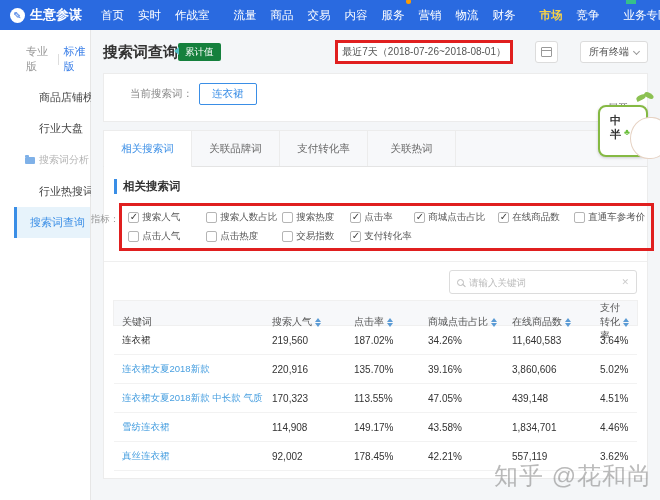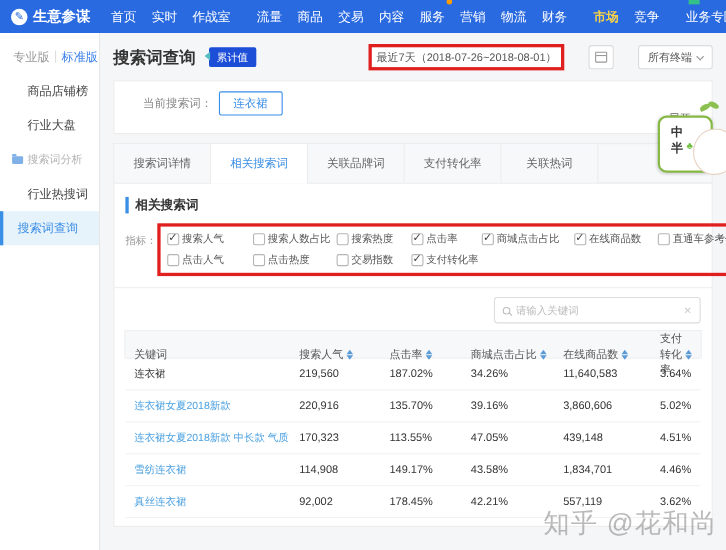--- a/index.html
+++ b/index.html
@@ -12,36 +12,36 @@
   .logo { width:15px; height:15px; border-radius:50%; background:#fff; color:#2a6ae0; font-size:10px; line-height:15px; text-align:center; margin-right:5px; font-weight:bold; }
   .nav-item { height:40px; display:flex; align-items:center; padding:0 7px; position:relative; cursor:pointer; white-space:nowrap; }
   .nav-item.active { color:#f8d348; font-weight:bold; }
   .nav-item.active::after { content:""; position:absolute; left:7px; right:7px; bottom:0; height:2px; background:#f8d348; }
   .nav-sep { width:1px; height:12px; background:rgba(255,255,255,.35); margin:0 5px; }
   .hot-dot { position:absolute; top:4px; right:1px; width:5px; height:5px; border-radius:50%; background:#ff9c00; }
   .corner-green { position:absolute; top:0; right:24px; width:10px; height:4px; background:#35c08a; }
 
   
   .shell { display:flex; height:470px; }
-  .sidebar { width:91px; background:#fff; border-right:1px solid #e6e6e6; flex-shrink:0; padding-left:9px; }
+  .sidebar { width:91px; background:#fff; border-right:1px solid #e6e6e6; flex-shrink:0; padding-left:23px; }
   .side-tabs { display:flex; align-items:center; padding:14px 0 8px 3px; font-size:11px; gap:5px; }
   .side-tab { color:#999; cursor:pointer; }
   .side-tab.active { color:#3a7fe8; }
   .side-tab-sep { width:1px; height:11px; background:#ddd; }
   .side-group { display:flex; align-items:center; gap:4px; color:#b3b3b3; font-size:10px; padding:9px 0 9px 2px; }
   .folder-icon { width:10px; height:7px; background:#7fb1e8; border-radius:1px; position:relative; flex-shrink:0; }
   .folder-icon::before { content:""; position:absolute; top:-2px; left:0; width:4px; height:2px; background:#7fb1e8; border-radius:1px 1px 0 0; }
   .side-item { padding:8px 0 8px 16px; color:#444; font-size:11px; cursor:pointer; white-space:nowrap; }
   .side-item.active { background:#e7f3fb; color:#3a8ee6; border-left:3px solid #3a8ee6; padding-left:13px; margin-left:-9px; padding-right:2px; }
 
   
   .main { flex:1; background:#f4f6f8; padding:8px 12px 0 12px; position:relative; overflow:hidden; }
   .page-head { display:flex; align-items:center; height:28px; }
   .page-title { font-size:15px; font-weight:bold; color:#333; white-space:nowrap; }
-  .cum-badge { background:#1d4ed8; color:#fff; font-size:9.5px; padding:2.5px 7px; border-radius:2px; margin-left:12px; position:relative; }
+  .cum-badge { background:#15803d; color:#fff; font-size:9.5px; padding:2.5px 7px; border-radius:2px; margin-left:0; position:relative; }
   .cum-badge::before { content:""; position:absolute; left:-8px; top:4px; border:4px solid transparent; border-right:5px solid #53bec4; }
   .head-right { margin-left:auto; display:flex; align-items:center; gap:22px; }
   .date-box { border:3px solid #e01f1f; background:#fff; padding:2px 4px; font-size:10px; color:#555; white-space:nowrap; }
   .icon-btn { width:23px; height:22px; border:1px solid #dcdcdc; border-radius:3px; background:#fff; display:flex; align-items:center; justify-content:center; cursor:pointer; }
   .cal { width:11px; height:10px; border:1px solid #999; border-radius:1px; position:relative; }
   .cal::before { content:""; position:absolute; top:2px; left:0; right:0; height:1px; background:#999; }
   .btn { height:22px; border:1px solid #dcdcdc; border-radius:3px; background:#fff; font-size:10px; color:#555; padding:0 8px; display:flex; align-items:center; gap:5px; cursor:pointer; white-space:nowrap; }
   .chev-dn { width:5px; height:5px; border-right:1px solid #999; border-bottom:1px solid #999; transform:rotate(45deg); margin-top:-2px; }
 
   .current-card { background:#fff; border:1px solid #ececec; margin-top:7px; padding:9px 10px 16px; position:relative; display:flex; align-items:center; }
@@ -49,21 +49,21 @@
   .kw-tag { border:1px solid #3a8ee6; color:#3a8ee6; font-size:10.5px; padding:3px 12px; border-radius:2px; margin-left:6px; background:#fff; cursor:pointer; }
   .expand { position:absolute; right:10px; bottom:6px; display:flex; align-items:center; gap:4px; color:#666; font-size:10px; cursor:pointer; }
 
   .tabs { display:flex; background:#f7f8fa; border:1px solid #ececec; border-bottom:1px solid #e4e4e4; margin-top:8px; }
   .tab { width:88px; height:35px; display:flex; align-items:center; justify-content:center; font-size:10.5px; color:#666; border-right:1px solid #ececec; cursor:pointer; background:#f7f8fa; }
   .tab.active { background:#fff; color:#3a8ee6; margin-bottom:-1px; height:36px; }
 
   .panel { background:#fff; border:1px solid #ececec; border-top:none; padding:8px 10px 0; position:relative; min-height:312px; }
   .sec-title { font-size:11.5px; font-weight:bold; color:#333; padding-left:6px; border-left:3px solid #3a8ee6; margin:4px 0 9px; }
 
-  .filter-wrap { display:flex; align-items:flex-start; }
+  .filter-wrap { display:flex; align-items:flex-start;justify-content:center; }
   .filter-label { font-size:9.5px; color:#999; padding-top:10px; white-space:nowrap; }
   .filter-box { border:3px solid #e01f1f; padding:5px 6px; flex:1; margin:0 6px 0 0; }
   .fgrid { display:grid; grid-template-columns:76px 74px 66px 62px 82px 74px auto; row-gap:6px; column-gap:2px; }
   .cb { display:flex; align-items:center; gap:3px; font-size:9.5px; color:#555; cursor:pointer; white-space:nowrap; }
   .box { width:11px; height:11px; border:1px solid #b5b5b5; border-radius:2px; background:#fff; position:relative; flex-shrink:0; }
   .cb.checked .box::after { content:"✓"; position:absolute; top:-2.5px; left:0.5px; font-size:10px; color:#3c3c3c; font-weight:bold; }
 
   .hr { border-top:1px solid #efefef; margin:10px -10px 0; }
   .search-row { display:flex; justify-content:flex-end; padding:8px 0 6px; }
   .search-input { width:188px; height:24px; border:1px solid #dcdcdc; border-radius:3px; display:flex; align-items:center; padding:0 7px; gap:5px; background:#fff; }
@@ -166,21 +166,20 @@
     <div class="current-card">
       <span class="cur-label">当前搜索词：</span>
       <span class="kw-tag">连衣裙</span>
       <span class="expand">
         <span>展开</span>
         <i class="chev-dn"></i>
       </span>
     </div>
 
     <div class="tabs">
-      <span class="tab">搜索词详情</span>
       <span class="tab active">相关搜索词</span>
       <span class="tab">关联品牌词</span>
       <span class="tab">支付转化率</span>
       <span class="tab">关联热词</span>
     </div>
 
     <div class="panel">
       <div class="sec-title">相关搜索词</div>
 
       <div class="filter-wrap">

